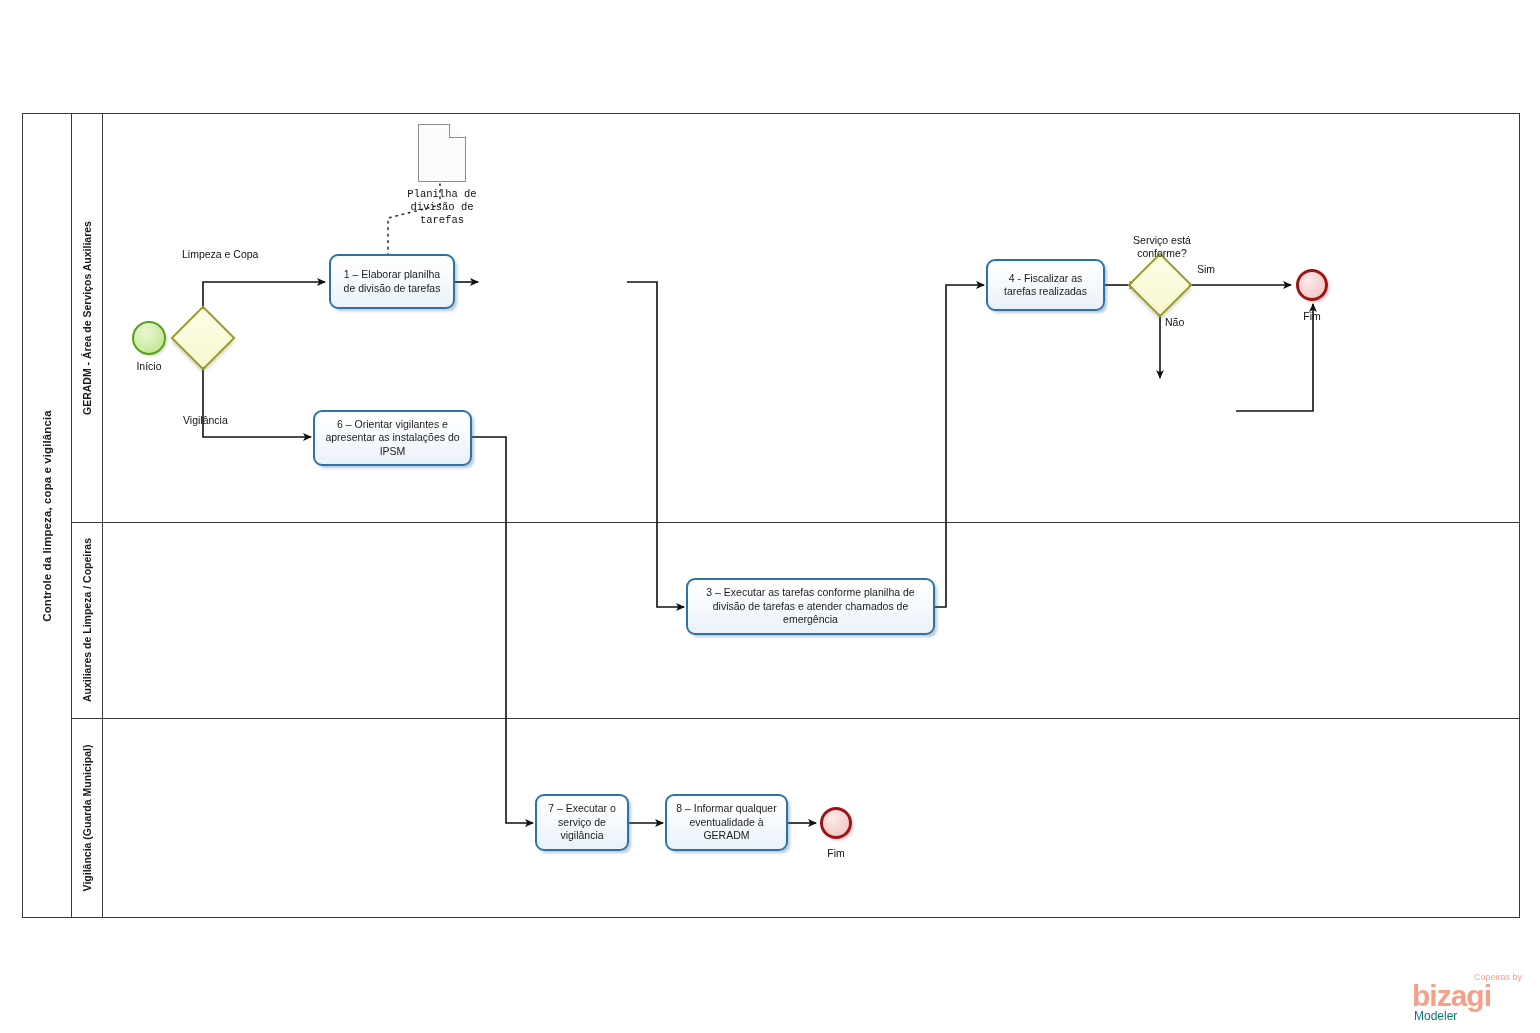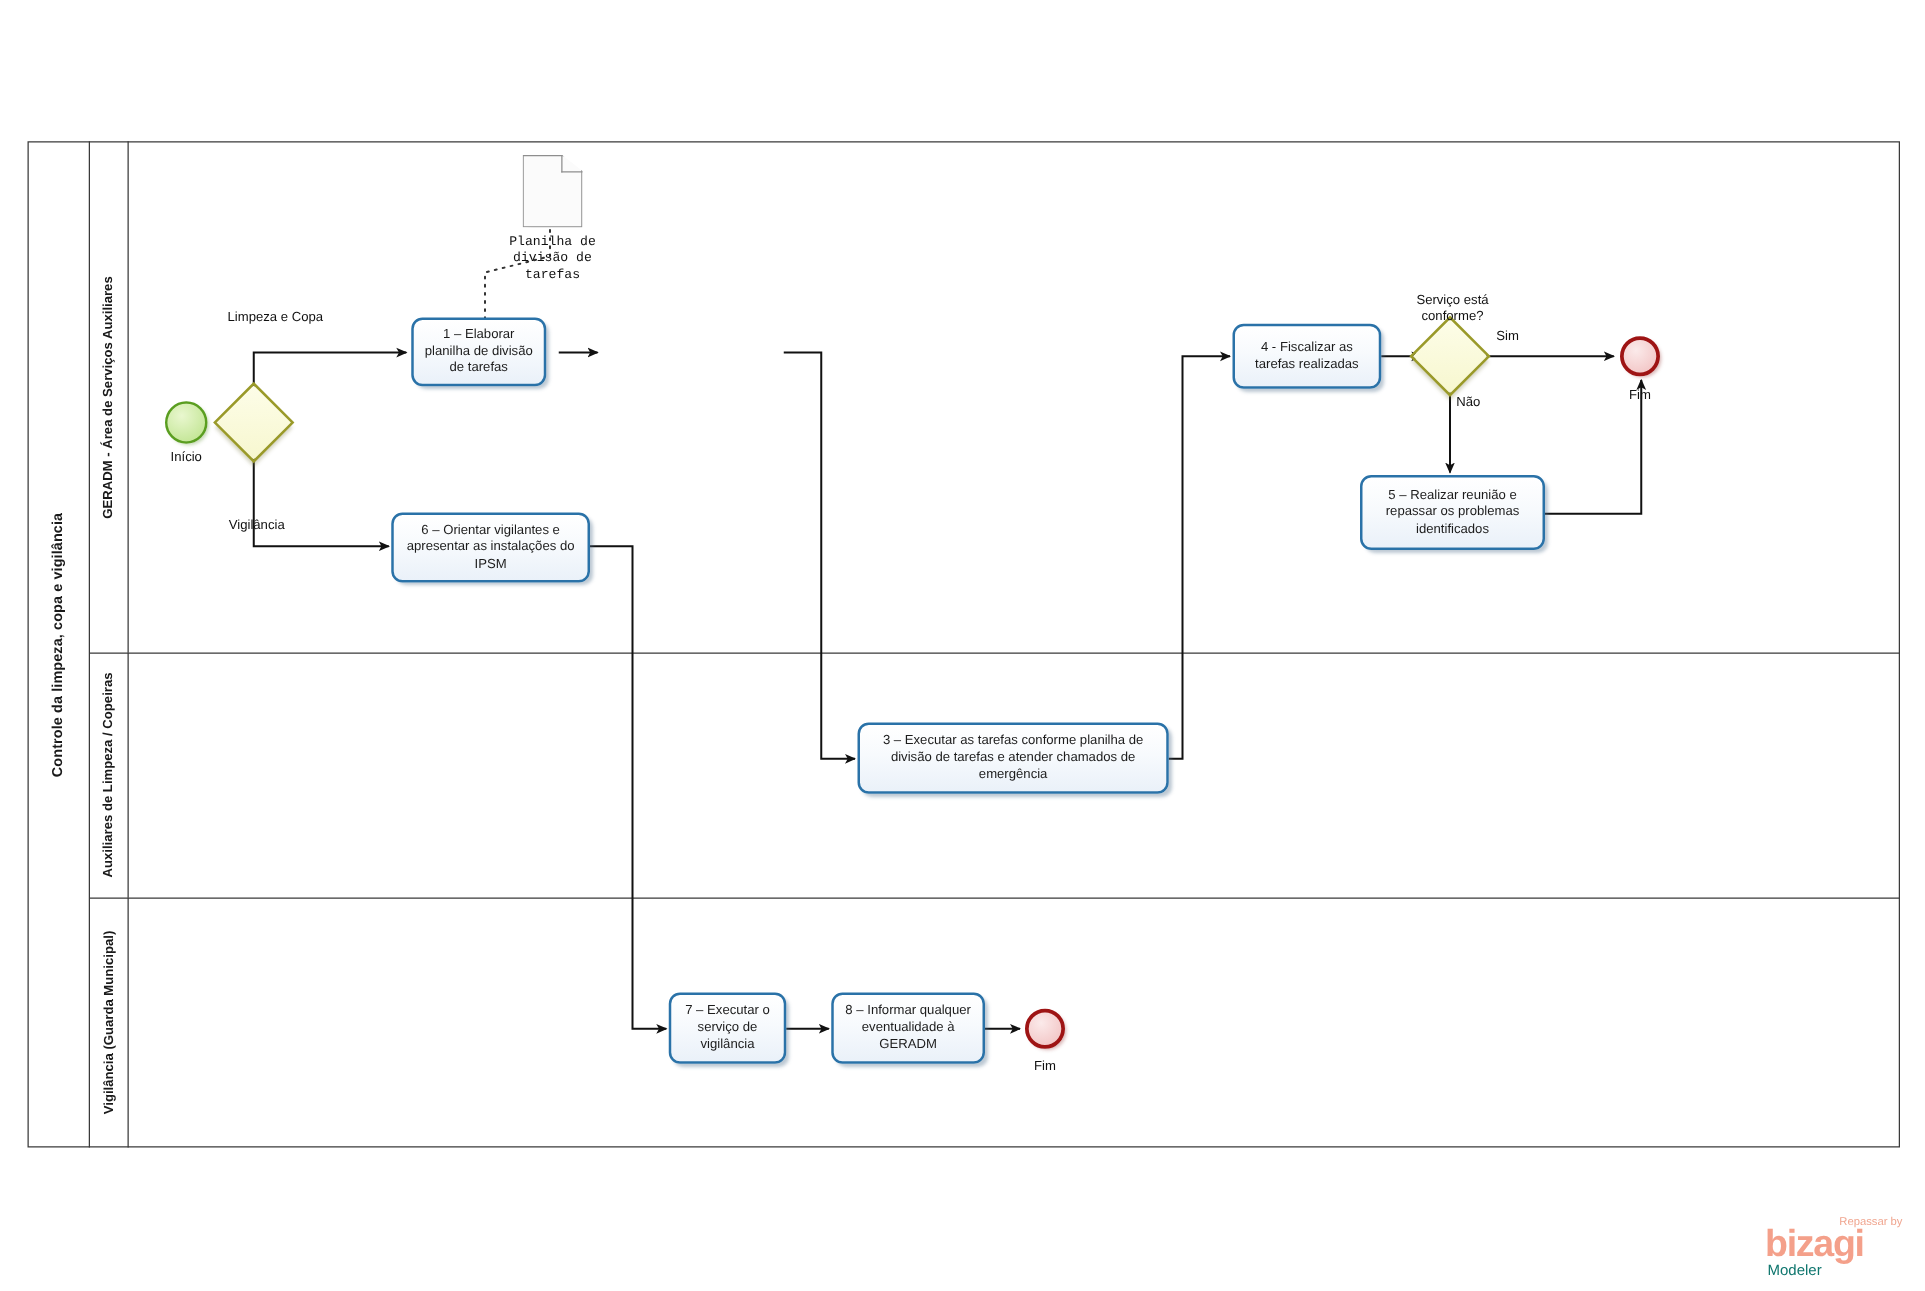--- a/index.html
+++ b/index.html
@@ -164,39 +164,38 @@
   <div class="dataobj" style="left:418px;top:124px;">
     <div class="body"></div>
     <div class="fold"></div>
   </div>
   <div class="lbl lbl-wrap" style="left:396px;top:188px;width:92px;font-family:Liberation Mono, monospace;">
     <span>Planilha de</span><br>
     <span>divisão de</span><br>
     <span>tarefas</span>
   </div>
 
-  <div class="task" style="left:329px;top:254px;width:108px;height:55px;">1 – Elaborar planilha de divisão de tarefas</div>
+  <div class="task" style="left:329px;top:254px;width:126px;height:55px;">1 – Elaborar planilha de divisão de tarefas</div>
 
 
   <div class="task" style="left:686px;top:578px;width:249px;height:57px;">3 – Executar as tarefas conforme planilha de divisão de tarefas e atender chamados de emergência</div>
 
   <div class="task" style="left:986px;top:259px;width:119px;height:52px;">4 - Fiscalizar as tarefas realizadas</div>
 
-  <div class="task" style="left:1088px;top:380px;width:148px;height:60px;">5 – Realizar reunião e repassar os problemas identificados</div>
 
   <div class="task" style="left:313px;top:410px;width:159px;height:56px;">6 – Orientar vigilantes e apresentar as instalações do IPSM</div>
 
   <div class="task" style="left:535px;top:794px;width:94px;height:57px;">7 – Executar o serviço de vigilância</div>
 
   <div class="task" style="left:665px;top:794px;width:123px;height:57px;">8 – Informar qualquer eventualidade  à GERADM</div>
 
   <div class="lbl" style="left:182px;top:248px;width:160px;text-align:left;">Limpeza e Copa</div>
   <div class="lbl" style="left:183px;top:414px;width:160px;text-align:left;">Vigilância</div>
   <div class="lbl" style="left:1197px;top:263px;width:60px;text-align:left;">Sim</div>
   <div class="lbl" style="left:1165px;top:316px;width:50px;text-align:left;">Não</div>
 
   <div class="bizagi">
-    <p class="bz-pow">Repassar by</p>
+    <p class="bz-pow">Copeiras by</p>
     <p class="bz-main">bizagi</p>
     <p class="bz-sub">Modeler</p>
   </div>
 
 </div>
 
 </body></html>

